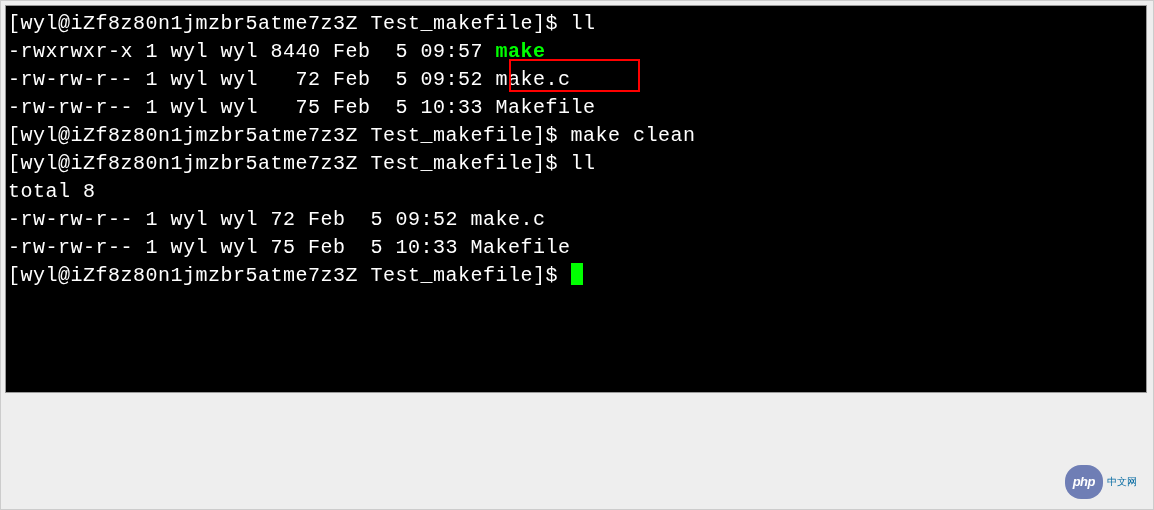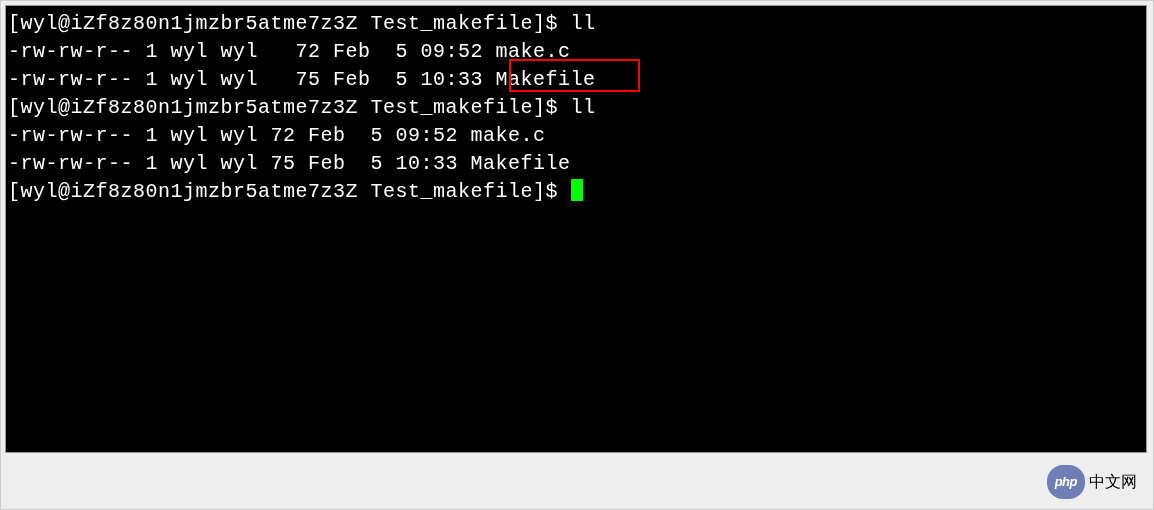--- a/index.html
+++ b/index.html
@@ -12,21 +12,21 @@
       height: 510px;
       background: #eeeeee;
       font-family: "Courier New", monospace;
       font-size: 20px;
       line-height: 28px;
       position: relative;
       border: 1px solid #ccc;
     }
     .terminal {
       width: 1142px;
-      height: 448px;
+      height: 388px;
       background: #000000;
       color: #ffffff;
       padding: 4px 2px;
       overflow: hidden;
       position: relative;
       margin: 4px;
       border: 1px solid #999;
     }
     .line {
       white-space: pre;
@@ -69,33 +69,36 @@
       color: #fff;
       font-family: sans-serif;
       font-weight: bold;
       font-size: 13px;
       padding: 3px 8px;
       border-radius: 16px;
       font-style: italic;
       letter-spacing: -0.5px;
     }
     .watermark-text {
-      color: #000000;
+      color: #0369a1;
       font-family: sans-serif;
-      font-size: 16px;
+      font-size: 10px;
     }
   </style>
 </head>
 <body>
 
 <div class="terminal">
   <div class="line"><span class="prompt">[wyl@iZf8z80n1jmzbr5atme7z3Z Test_makefile]$ </span><span>ll</span></div>
+  <div class="line"><span>-rwxrwxr-x 1 wyl wyl 8440 Feb  5 09:57 </span><span class="exec">make</span></div>
   <div class="line"><span>-rw-rw-r-- 1 wyl wyl   72 Feb  5 09:52 make.c</span></div>
   <div class="line"><span>-rw-rw-r-- 1 wyl wyl   75 Feb  5 10:33 Makefile</span></div>
+  <div class="line"><span class="prompt">[wyl@iZf8z80n1jmzbr5atme7z3Z Test_makefile]$ </span><span>make clean</span></div>
   <div class="line"><span class="prompt">[wyl@iZf8z80n1jmzbr5atme7z3Z Test_makefile]$ </span><span>ll</span></div>
+  <div class="line"><span>total 8</span></div>
   <div class="line"><span>-rw-rw-r-- 1 wyl wyl 72 Feb  5 09:52 make.c</span></div>
   <div class="line"><span>-rw-rw-r-- 1 wyl wyl 75 Feb  5 10:33 Makefile</span></div>
   <div class="line"><span class="prompt">[wyl@iZf8z80n1jmzbr5atme7z3Z Test_makefile]$ </span><span class="cursor"></span></div>
 
   <div class="highlight-box"></div>
 </div>
 
 <div class="watermark">
   <span class="php-badge">php</span>
   <span class="watermark-text">中文网</span>

